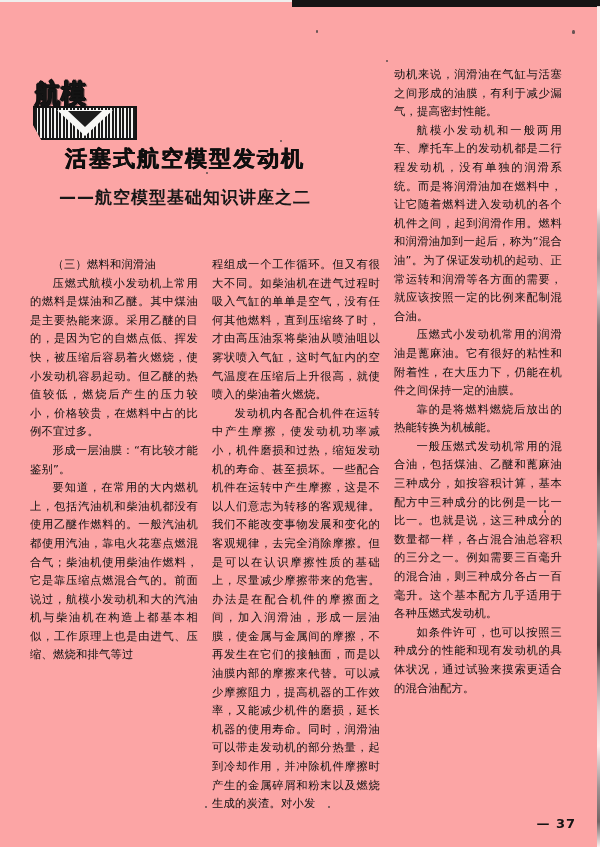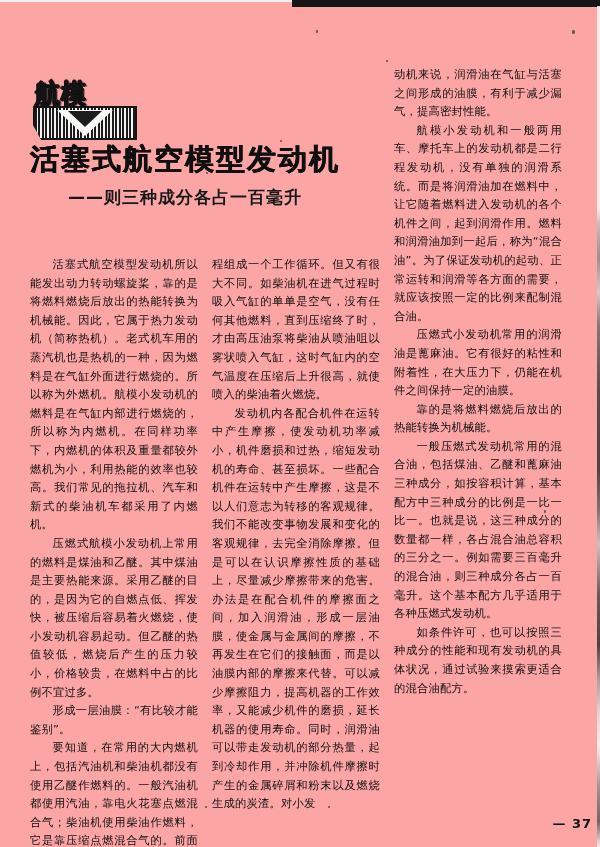--- a/index.html
+++ b/index.html
@@ -109,21 +109,21 @@
 
   
   #title-block {
     position: absolute;
     left: 20px; top: 140px;
     width: 330px;
     text-align: center;
   }
   #main-title {
     font-family: "DejaVu Sans", sans-serif;
-    font-size: 29px;
+    font-size: 22px;
     font-weight: 700;
     letter-spacing: 2px;
     color: #0f0f0f;
     line-height: 38px;
     white-space: nowrap;
     text-shadow: 0.6px 0 0 #0f0f0f, -0.3px 0 0 #0f0f0f;
   }
   #sub-title {
     margin-top: 8px;
     font-family: "DejaVu Sans", sans-serif;
@@ -159,21 +159,21 @@
     letter-spacing: 0.2px;
   }
   .col p.noindent { text-indent: 0; }
 
   #col-left  { left: 30px;  top: 256px; width: 172px; height: 552px; }
   #col-mid   { left: 212px; top: 256px; width: 172px; height: 552px; }
   #col-right { left: 394px; top: 66px;  width: 172px; height: 742px; }
 
   #page-number {
     position: absolute;
-    right: 8px; bottom: 16px;
+    right: 24px; bottom: 16px;
     font-family: "DejaVu Sans", sans-serif;
     font-size: 13px;
     font-weight: 700;
     color: #141414;
     letter-spacing: 1px;
   }
 </style>
 </head>
 <body>
 
@@ -196,25 +196,25 @@
 
   <div id="masthead">
     <div class="logo-band"></div>
     <div class="logo-chevron"></div>
     <div class="logo-chevron2"></div>
     <div class="logo-word">航模</div>
   </div>
 
   <div id="title-block">
     <div id="main-title">活塞式航空模型发动机</div>
-    <div id="sub-title">——则三种成分各占一百毫升</div>
+    <div id="sub-title">——航空模型基础知识讲座之二</div>
   </div>
 
   <div class="col" id="col-left">
-    <p>活塞式航空模型发动机所以能发出动力转动螺旋桨，靠的是将燃料燃烧后放出的热能转换为机械能。因此，它属于热力发动机（简称热机）。老式机车用的蒸汽机也是热机的一种，因为燃料是在气缸外面进行燃烧的。所以称为外燃机。航模小发动机的燃料是在气缸内部进行燃烧的，所以称为内燃机。在同样功率下，内燃机的体积及重量都较外燃机为小，利用热能的效率也较高。我们常见的拖拉机、汽车和新式的柴油机车都采用了内燃机。</p>
+    <p>（三）燃料和润滑油</p>
     <p>压燃式航模小发动机上常用的燃料是煤油和乙醚。其中煤油是主要热能来源。采用乙醚的目的，是因为它的自燃点低、挥发快，被压缩后容易着火燃烧，使小发动机容易起动。但乙醚的热值较低，燃烧后产生的压力较小，价格较贵，在燃料中占的比例不宜过多。</p>
     <p>形成一层油膜：“有比较才能鉴别”。</p>
     <p>要知道，在常用的大内燃机上，包括汽油机和柴油机都没有使用乙醚作燃料的。一般汽油机都使用汽油，靠电火花塞点燃混合气；柴油机使用柴油作燃料，它是靠压缩点燃混合气的。前面说过，航模小发动机和大的汽油机与柴油机在构造上都基本相似，工作原理上也是由进气、压缩、燃烧和排气等过</p>
   </div>
 
   <div class="col" id="col-mid">
     <p class="noindent">程组成一个工作循环。但又有很大不同。如柴油机在进气过程时吸入气缸的单单是空气，没有任何其他燃料，直到压缩终了时，才由高压油泵将柴油从喷油咀以雾状喷入气缸，这时气缸内的空气温度在压缩后上升很高，就使喷入的柴油着火燃烧。</p>
     <p>发动机内各配合机件在运转中产生摩擦，使发动机功率减小，机件磨损和过热，缩短发动机的寿命、甚至损坏。一些配合机件在运转中产生摩擦，这是不以人们意志为转移的客观规律。我们不能改变事物发展和变化的客观规律，去完全消除摩擦。但是可以在认识摩擦性质的基础上，尽量减少摩擦带来的危害。办法是在配合机件的摩擦面之间，加入润滑油，形成一层油膜，使金属与金属间的摩擦，不再发生在它们的接触面，而是以油膜内部的摩擦来代替。可以减少摩擦阻力，提高机器的工作效率，又能减少机件的磨损，延长机器的使用寿命。同时，润滑油可以带走发动机的部分热量，起到冷却作用，并冲除机件摩擦时产生的金属碎屑和粉末以及燃烧生成的炭渣。对小发</p>
   </div>
 

